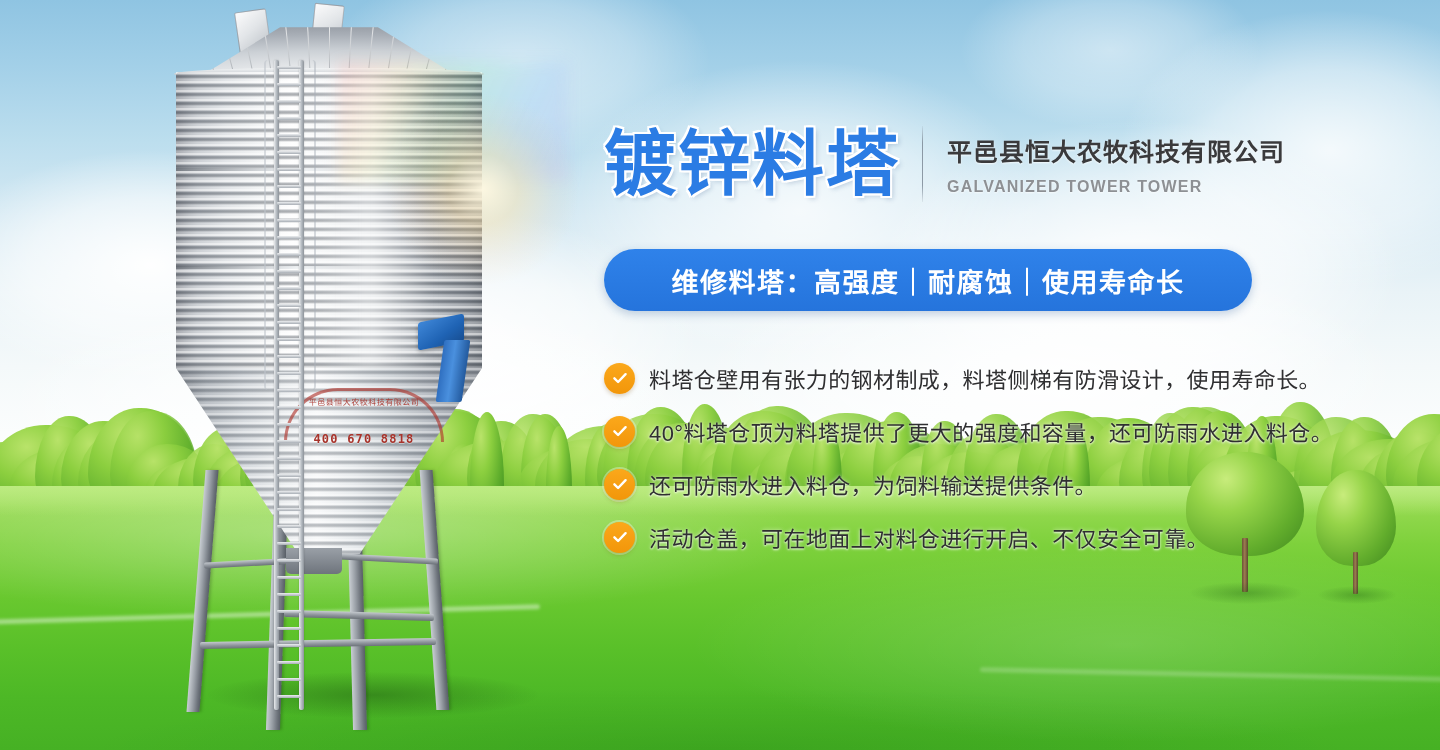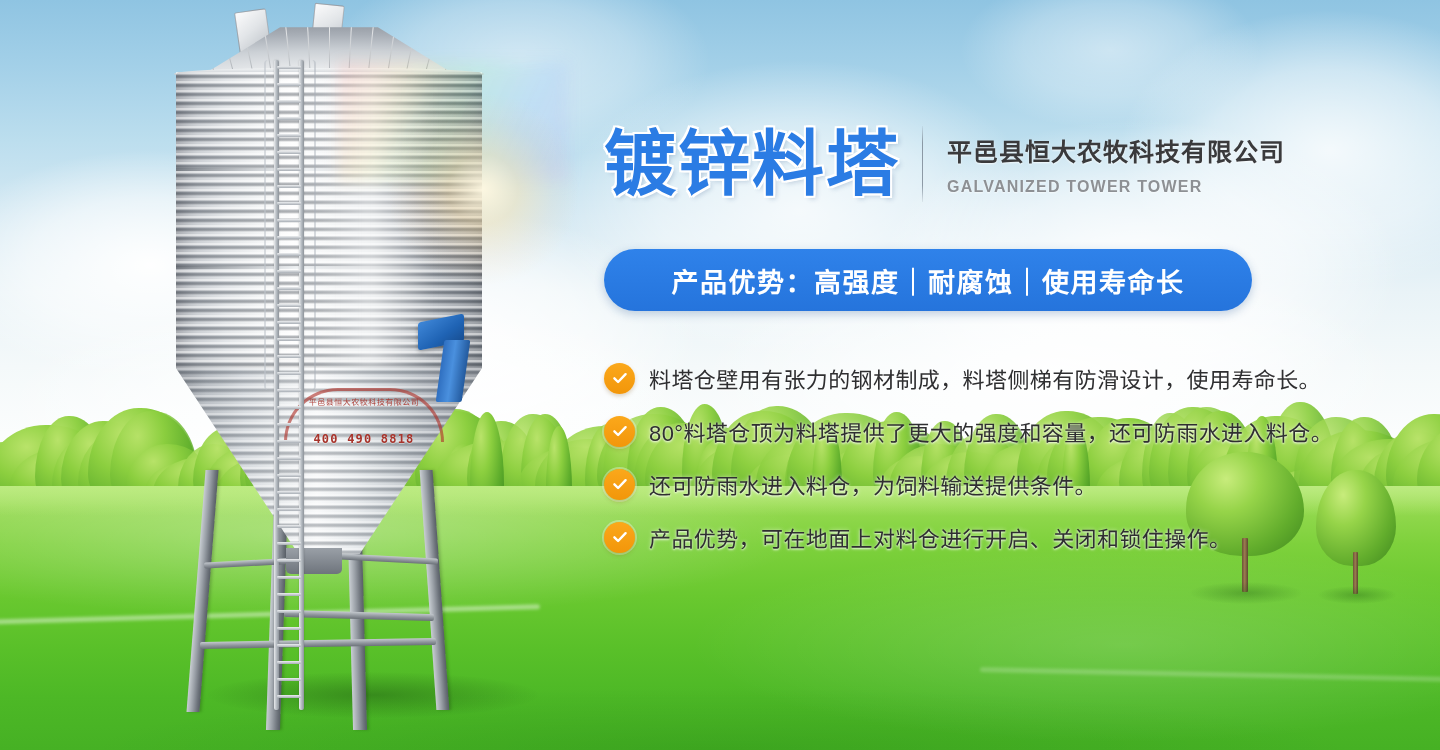--- a/index.html
+++ b/index.html
@@ -502,21 +502,21 @@
       <div class="band" style="top:194px;"></div>
       <div class="glare"></div>
     </div>
 
     <div class="cone">
       <div class="ribs"></div>
     </div>
     <div class="cone-logo">
       <div class="arc"></div>
       <div class="cn">平邑县恒大农牧科技有限公司</div>
-      <div class="tel">400 490 8818</div>
+      <div class="tel">400 670 8818</div>
     </div>
     <div class="outlet"></div>
 
     <div class="chute"></div>
     <div class="chute2"></div>
 
     <div class="rainbow"></div>
     <div class="sunflare"></div>
 
     <div class="ladder-cage"></div>
@@ -569,52 +569,52 @@
     <div class="title-row">
       <div class="main-title">镀锌料塔</div>
       <div class="title-div"></div>
       <div class="title-side">
         <div class="company">平邑县恒大农牧科技有限公司</div>
         <div class="company-en">GALVANIZED TOWER TOWER</div>
       </div>
     </div>
 
     <div class="advantage">
-      <span class="advantage-text">产品优势：高强度｜耐腐蚀｜使用寿命长</span>
+      <span class="advantage-text">维修料塔：高强度｜耐腐蚀｜使用寿命长</span>
     </div>
 
     <div class="features" id="feature-list">
         <div class="feature">
           <span class="check">
             <svg width="18" height="18" viewBox="0 0 18 18" aria-hidden="true">
               <path d="M3.4 9.3 L7.1 13 L14.6 5.2" fill="none" stroke="#ffffff" stroke-width="2.4" stroke-linecap="round" stroke-linejoin="round"></path>
             </svg>
           </span>
           <span class="feature-text">料塔仓壁用有张力的钢材制成，料塔侧梯有防滑设计，使用寿命长。</span>
         </div>
         <div class="feature">
           <span class="check">
             <svg width="18" height="18" viewBox="0 0 18 18" aria-hidden="true">
               <path d="M3.4 9.3 L7.1 13 L14.6 5.2" fill="none" stroke="#ffffff" stroke-width="2.4" stroke-linecap="round" stroke-linejoin="round"></path>
             </svg>
           </span>
-          <span class="feature-text">80°料塔仓顶为料塔提供了更大的强度和容量，还可防雨水进入料仓。</span>
+          <span class="feature-text">40°料塔仓顶为料塔提供了更大的强度和容量，还可防雨水进入料仓。</span>
         </div>
         <div class="feature">
           <span class="check">
             <svg width="18" height="18" viewBox="0 0 18 18" aria-hidden="true">
               <path d="M3.4 9.3 L7.1 13 L14.6 5.2" fill="none" stroke="#ffffff" stroke-width="2.4" stroke-linecap="round" stroke-linejoin="round"></path>
             </svg>
           </span>
           <span class="feature-text">还可防雨水进入料仓，为饲料输送提供条件。</span>
         </div>
         <div class="feature">
           <span class="check">
             <svg width="18" height="18" viewBox="0 0 18 18" aria-hidden="true">
               <path d="M3.4 9.3 L7.1 13 L14.6 5.2" fill="none" stroke="#ffffff" stroke-width="2.4" stroke-linecap="round" stroke-linejoin="round"></path>
             </svg>
           </span>
-          <span class="feature-text">产品优势，可在地面上对料仓进行开启、关闭和锁住操作。</span>
+          <span class="feature-text">活动仓盖，可在地面上对料仓进行开启、不仅安全可靠。</span>
         </div>
       </div>
 
   </div>
 </div>
 
 </body></html>

